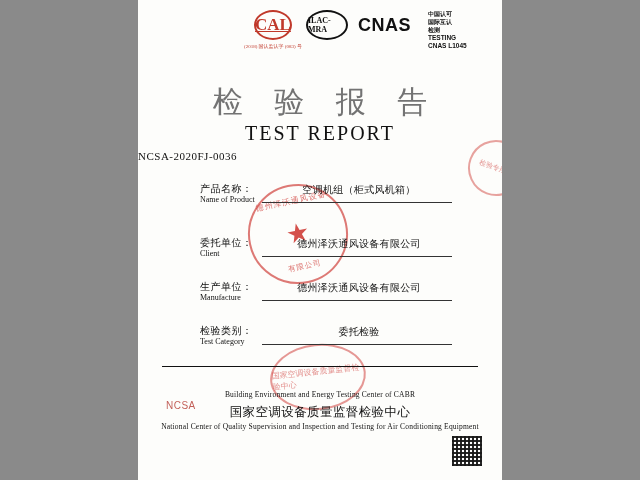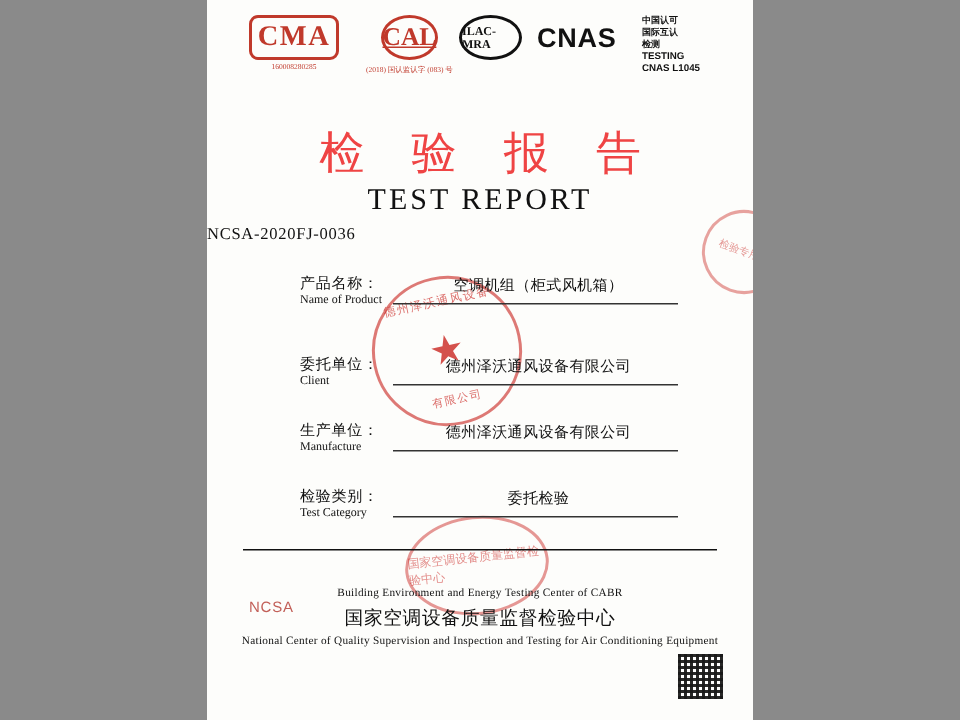--- a/index.html
+++ b/index.html
@@ -127,21 +127,21 @@
 
   
   .title-cn {
     position: absolute;
     left: 0; right: 0;
     top: 82px;
     text-align: center;
     font-family: "Liberation Serif", serif;
     font-size: 30px;
     letter-spacing: 12px;
-    color: #ef4444;
+    color: #737373;
     text-indent: 12px;
     font-weight: 500;
   }
   .title-en {
     position: absolute;
     left: 0; right: 0;
     top: 122px;
     text-align: center;
     font-family: "Liberation Serif", serif;
     font-size: 20px;
@@ -317,24 +317,20 @@
 </head>
 <body>
 
 <div id="page">
   <div class="bg-left"></div>
   <div class="bg-right"></div>
 
   <div id="doc">
 
     <div class="logos">
-      <div class="logo logo-cma">
-        <div class="cma-box">CMA</div>
-        <div class="cma-sub">160008280285</div>
-      </div>
 
       <div class="logo logo-cal">
         <div class="cal-box">CAL</div>
         <div class="cal-sub">(2018) 国认监认字 (083) 号</div>
       </div>
 
       <div class="logo logo-cnas">
         <div class="cnas-text">CNAS</div>
       </div>
 

